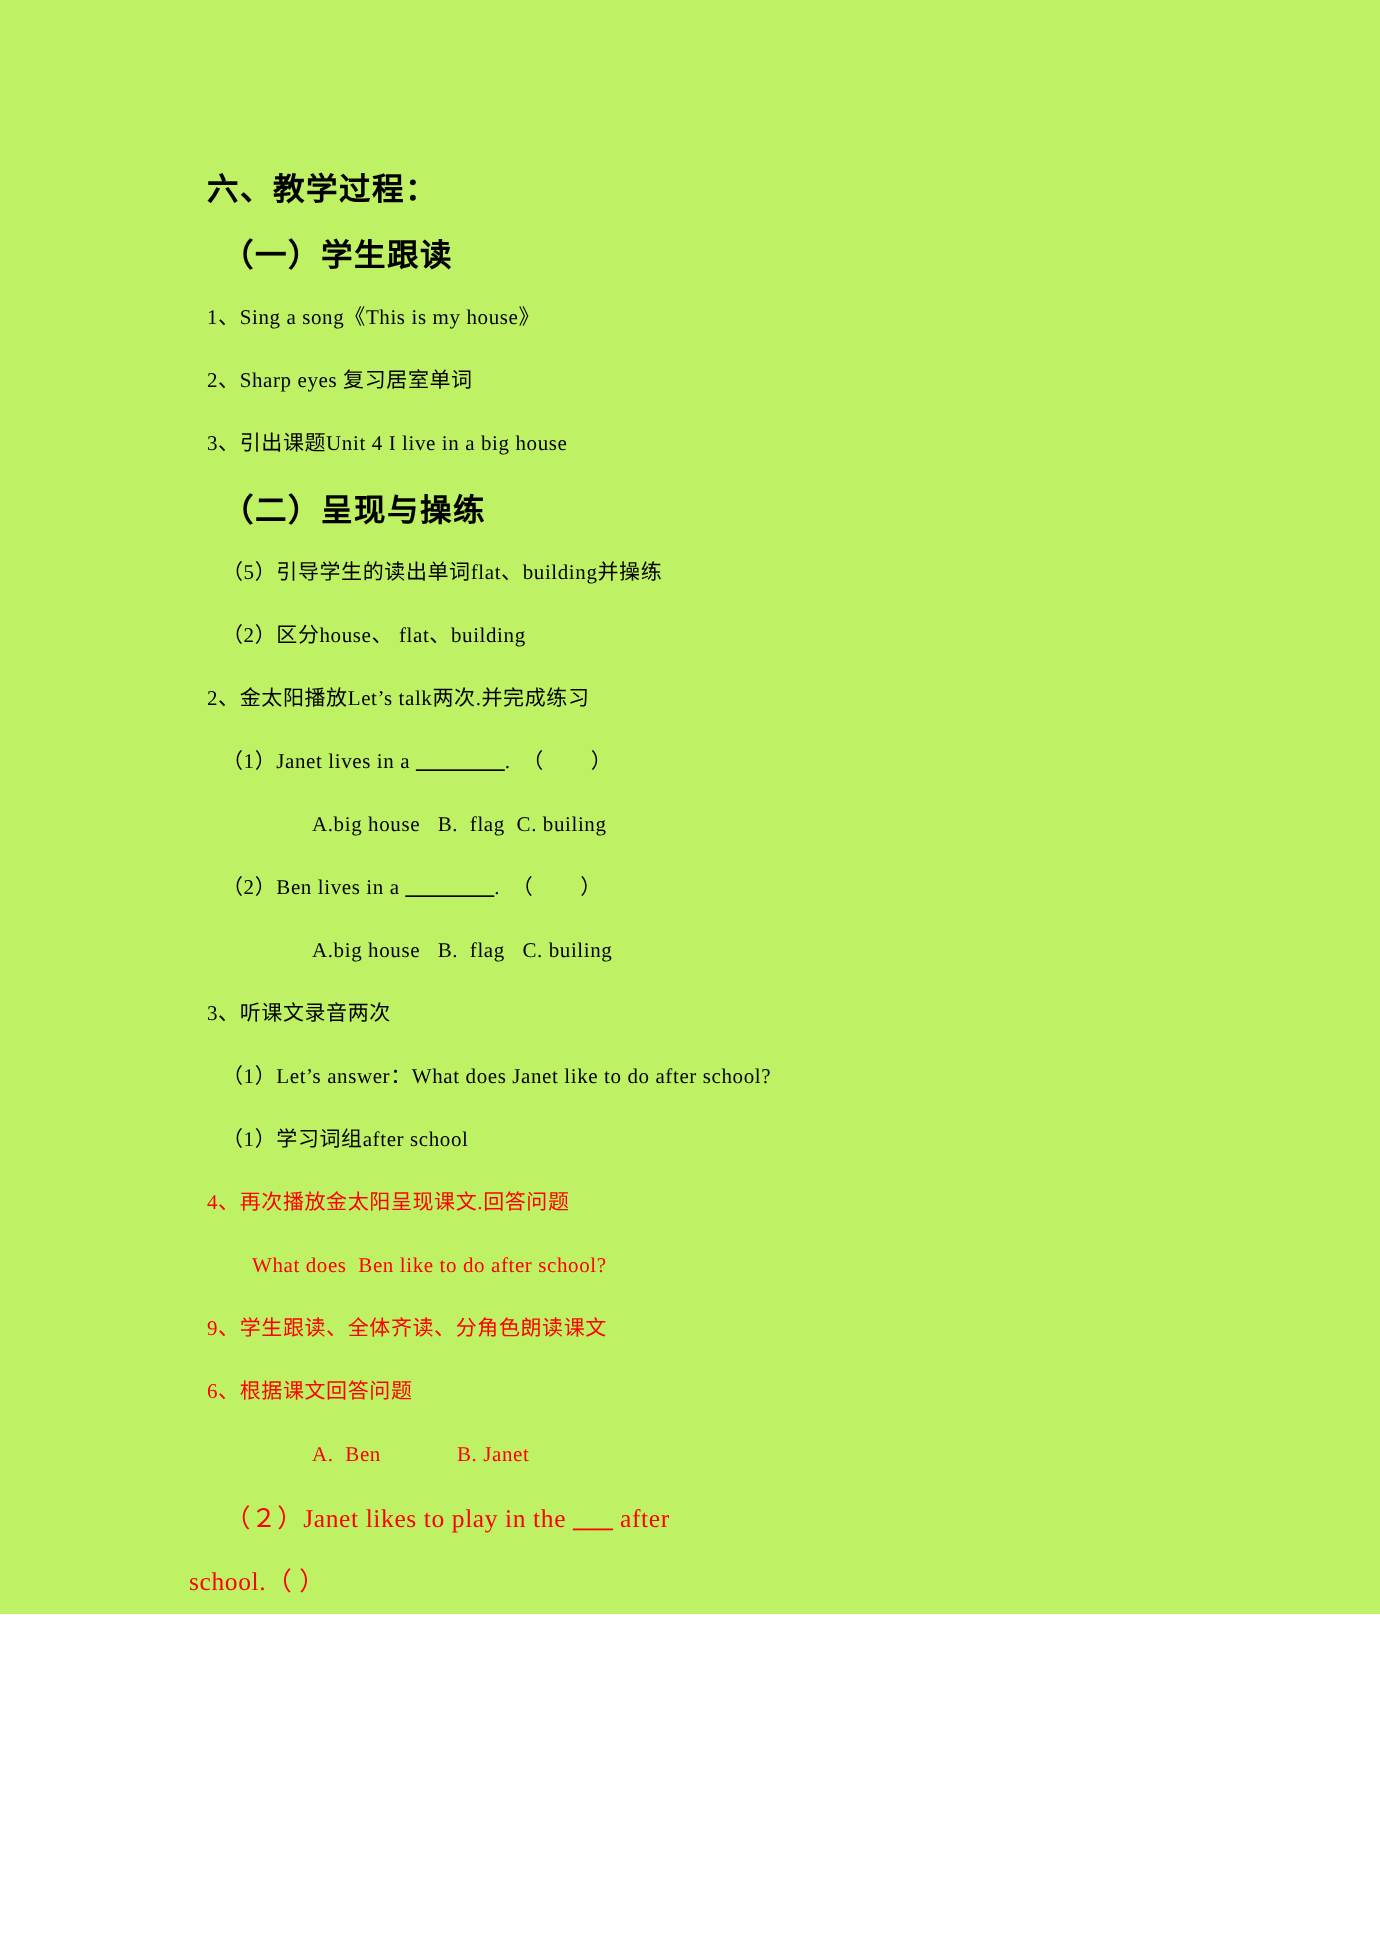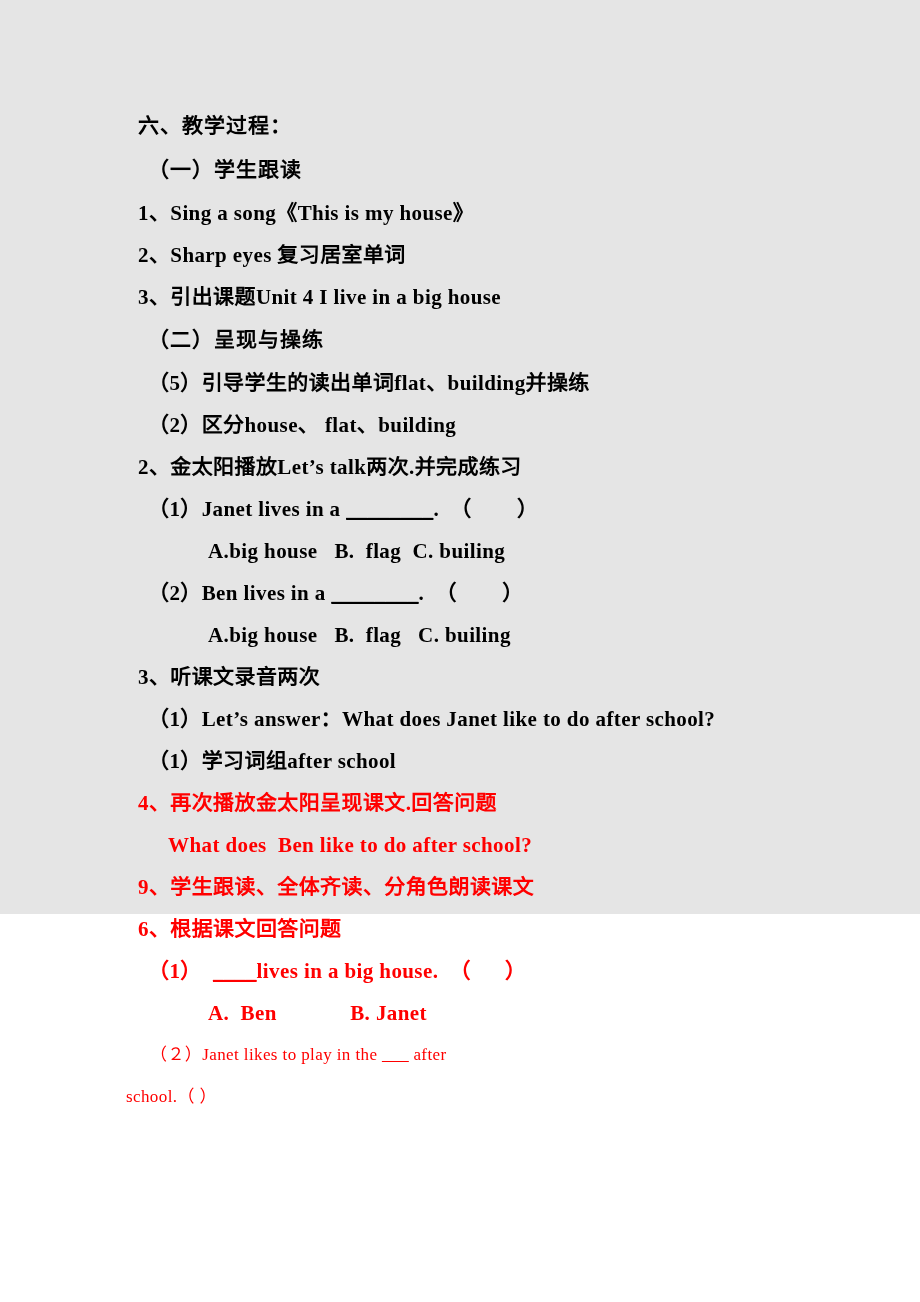--- a/index.html
+++ b/index.html
@@ -11,34 +11,33 @@
   body {
     width: 920px;
     height: 1302px;
     overflow: hidden;
     font-family: "Liberation Serif", "DejaVu Serif", serif;
     color: #000000;
   }
   .page {
     position: relative;
     width: 920px;
-    height: 914px;
+    height: 1076px;
     box-sizing: border-box;
     padding: 104px 130px 0 138px;
-    background: #e5e5e5;
+    background: #bef264;
   }
 
   
   .line {
-    font-size: 21px;
+    font-size: 14px;
     line-height: 42px;
     white-space: pre;
     letter-spacing: 0.4px;
     color: #000000;
-    font-weight: bold;
   }
 
   
   .heading {
     font-family: "DejaVu Sans", "Liberation Sans", sans-serif;
     font-weight: bold;
     font-size: 21px;
     line-height: 44px;
     letter-spacing: 1px;
     white-space: pre;
@@ -107,19 +106,18 @@
 
   <div class="line ind-0">3、听课文录音两次</div>
   <div class="line ind-1">（1）Let’s answer：What does Janet like to do after school?</div>
   <div class="line ind-1">（1）学习词组after school</div>
 
   <div class="line ind-0 red">4、再次播放金太阳呈现课文.回答问题</div>
   <div class="line ind-3 red">What does  Ben like to do after school?</div>
   <div class="line ind-0 red">9、学生跟读、全体齐读、分角色朗读课文</div>
   <div class="line ind-0 red">6、根据课文回答问题</div>
 
-  <div class="line ind-1 red"><span>（1）  </span><span class="blank-u">____</span><span>lives in a big house.  （      ）</span></div>
 
   <div class="line ind-2 red">A.  Ben             B. Janet</div>
 
   <div class="justified"><span>（２）Janet likes to play in the </span><span class="blank-u">___</span><span> after</span><span class="tail">school.（        ）</span></div>
 
 </div>
 
 </body></html>

